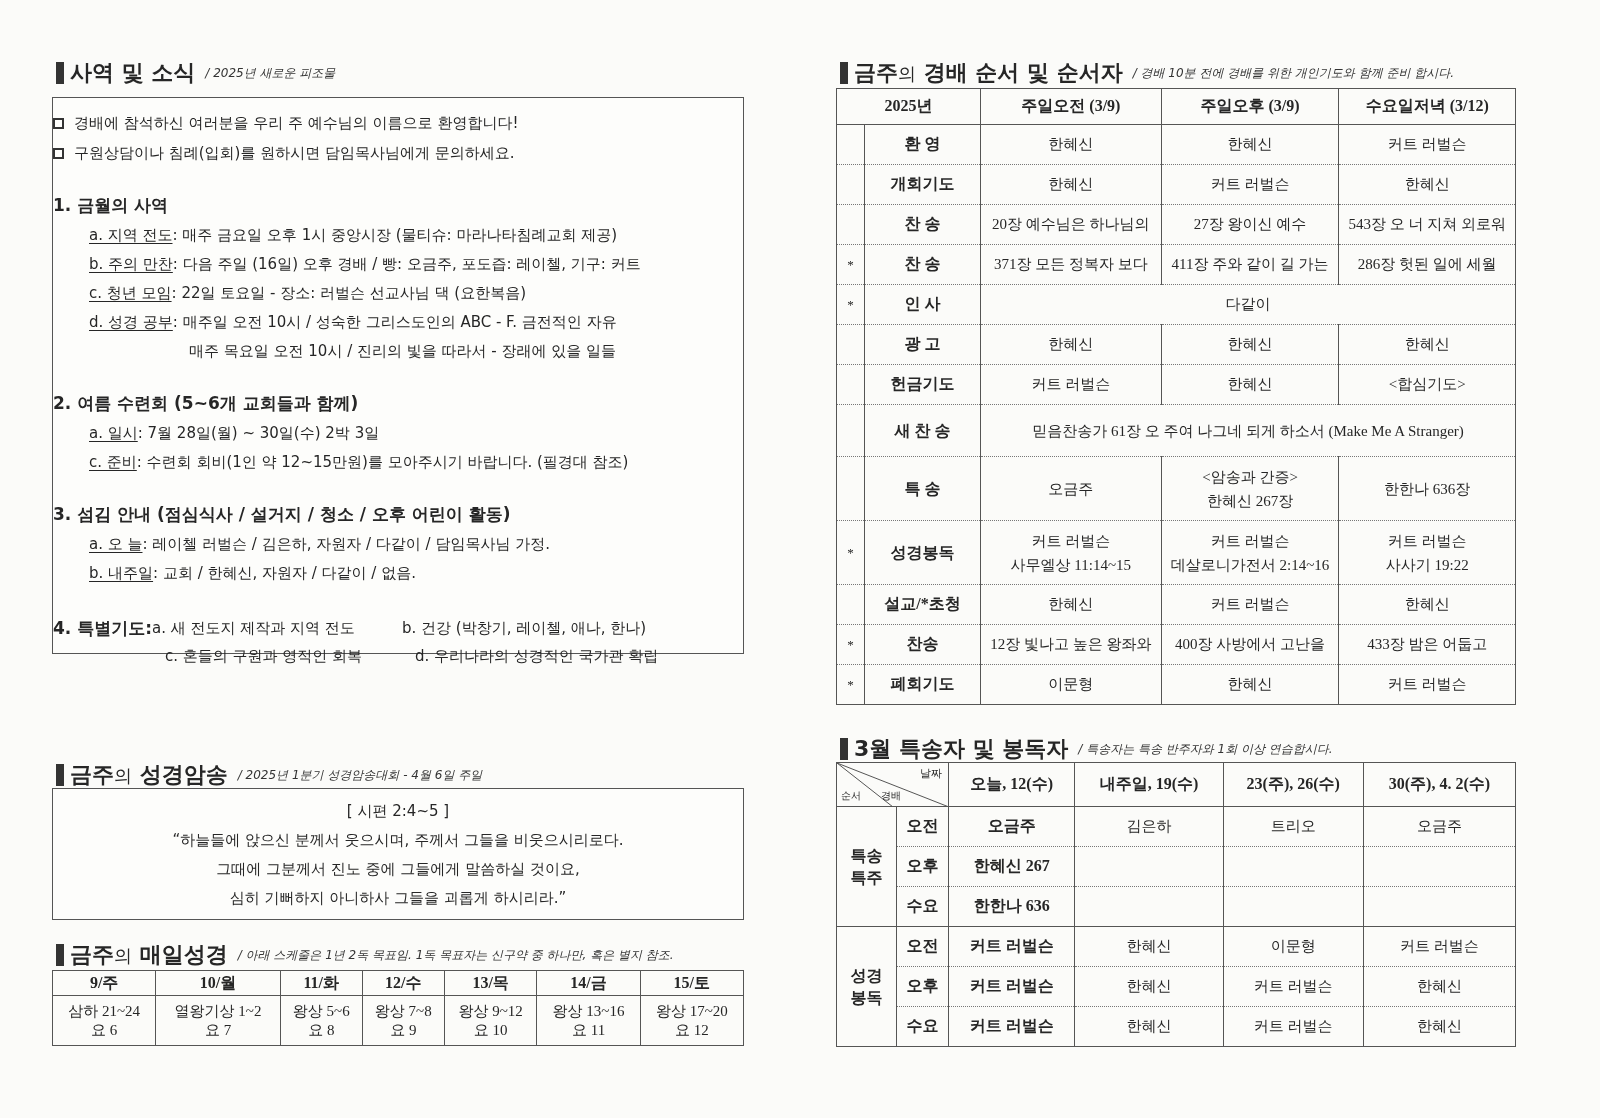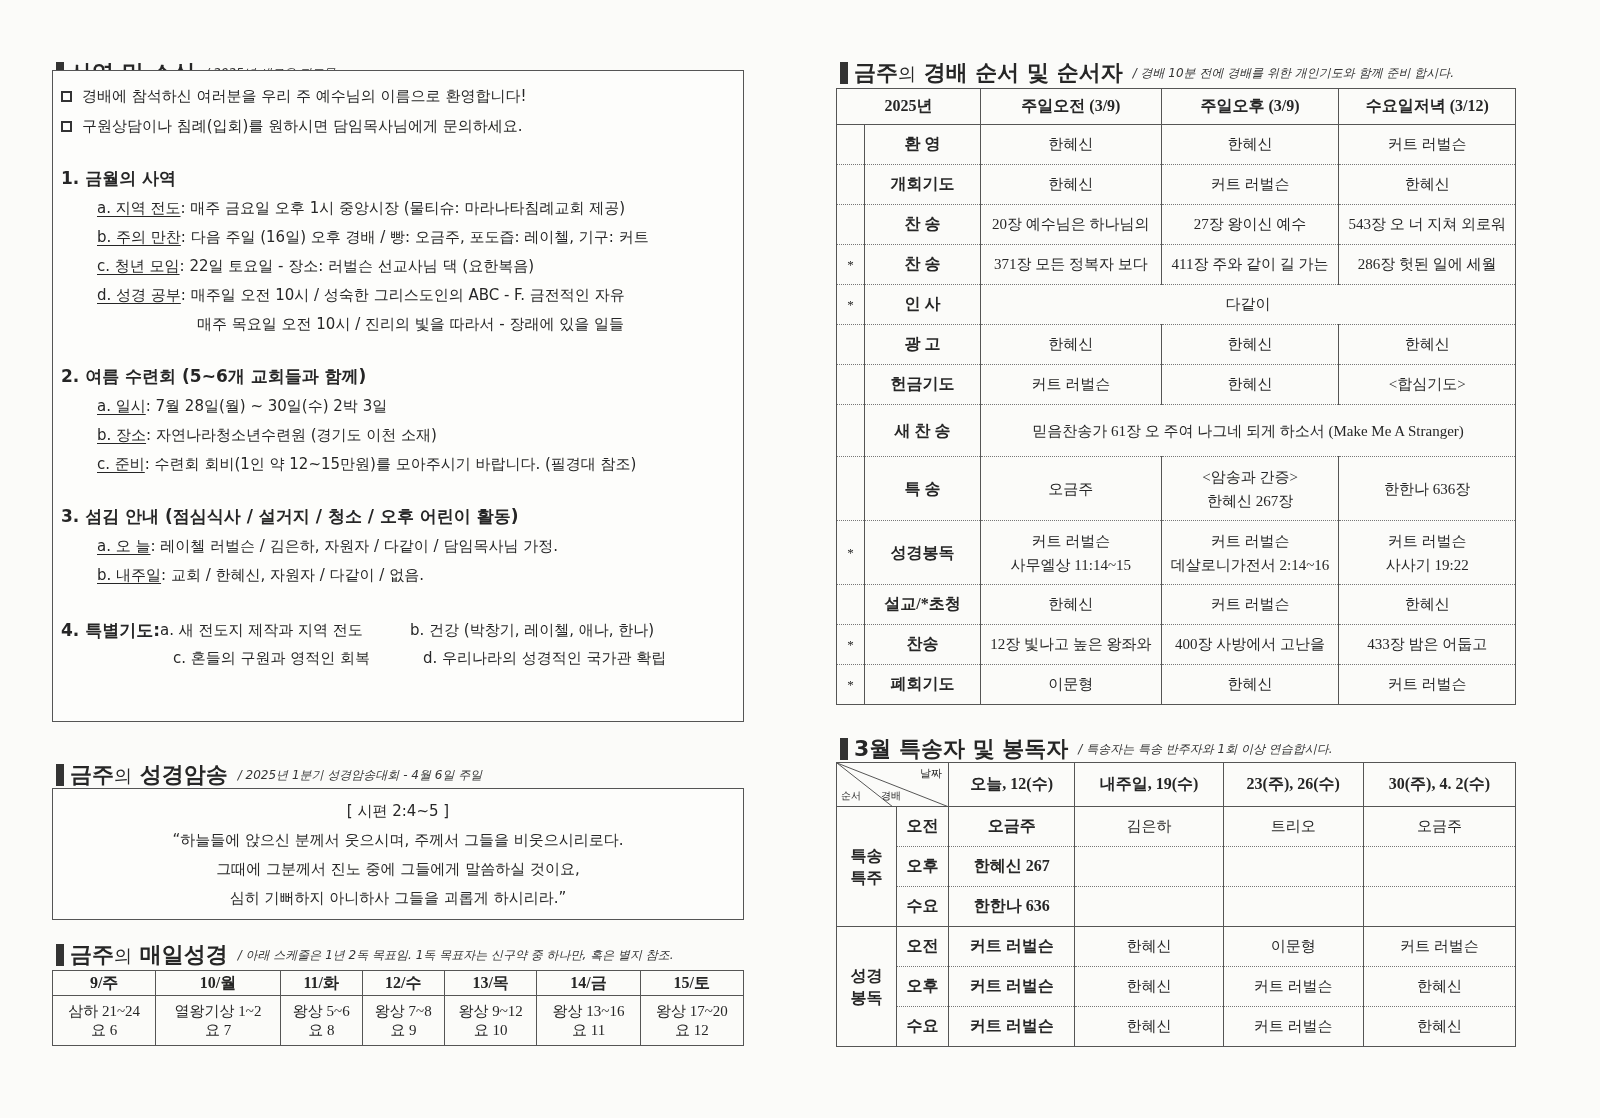--- a/index.html
+++ b/index.html
@@ -12,21 +12,21 @@
 
   .sec-title { display: flex; align-items: center; white-space: nowrap; }
   .sec-title .bar { display: inline-block; width: 8px; height: 22px; background: #333; margin-right: 6px; align-self: center; }
   .sec-title .main { font-size: 22px; font-weight: bold; letter-spacing: 0px; }
   .sec-title .main .thin { font-weight: normal; font-size: 18px; }
   .sec-title .sub { font-size: 12px; font-style: italic; margin-left: 10px; color: #333; }
 
   .box { border: 1.5px solid #555; background: #fdfdfb; }
 
   
-  .news { position: absolute; top: 70px; left: 0; width: 692px; height: 652px; padding: 10px 8px; font-size: 15px; }
+  .news { position: absolute; top: 97px; left: 0; width: 692px; height: 557px; padding: 10px 0; font-size: 15px; }
   .news .check { display: flex; align-items: center; height: 30px; }
   .news .check .sq { display: inline-block; width: 11px; height: 11px; border: 2px solid #333; margin-right: 10px; }
   .news h3 { font-size: 17px; font-weight: bold; margin-top: 26px; margin-bottom: 4px; }
   .news .item { margin-left: 36px; height: 29px; line-height: 29px; white-space: nowrap; }
   .news .item u { text-decoration: underline; text-underline-offset: 3px; }
   .news .cont { margin-left: 136px; height: 29px; line-height: 29px; white-space: nowrap; }
   .news .prayer { display: flex; white-space: nowrap; height: 28px; line-height: 28px; }
   .news .prayer b { font-size: 17px; }
 
   .verse { position: absolute; top: 788px; left: 0; width: 692px; height: 132px; text-align: center; font-size: 15px; padding-top: 8px; line-height: 29px; }
@@ -84,21 +84,20 @@
 
     <h3>1. 금월의 사역</h3>
     <div class="item"><u>a. 지역 전도</u><span>: 매주 금요일 오후 1시 중앙시장 (물티슈: 마라나타침례교회 제공)</span></div>
     <div class="item"><u>b. 주의 만찬</u><span>: 다음 주일 (16일) 오후 경배 / 빵: 오금주, 포도즙: 레이첼, 기구: 커트</span></div>
     <div class="item"><u>c. 청년 모임</u><span>: 22일 토요일 - 장소: 러벌슨 선교사님 댁 (요한복음)</span></div>
     <div class="item"><u>d. 성경 공부</u><span>: 매주일 오전 10시 / 성숙한 그리스도인의 ABC - F. 금전적인 자유</span></div>
     <div class="cont">매주 목요일 오전 10시 / 진리의 빛을 따라서 - 장래에 있을 일들</div>
 
     <h3>2. 여름 수련회 (5~6개 교회들과 함께)</h3>
     <div class="item"><u>a. 일시</u><span>: 7월 28일(월) ~ 30일(수) 2박 3일</span></div>
-    <div class="item"><u>b. 장소</u><span>: 자연나라청소년수련원 (경기도 이천 소재)</span></div>
     <div class="item"><u>c. 준비</u><span>: 수련회 회비(1인 약 12~15만원)를 모아주시기 바랍니다. (필경대 참조)</span></div>
 
     <h3>3. 섬김 안내 (점심식사 / 설거지 / 청소 / 오후 어린이 활동)</h3>
     <div class="item"><u>a. 오   늘</u><span>: 레이첼 러벌슨 / 김은하, 자원자 / 다같이 / 담임목사님 가정.</span></div>
     <div class="item"><u>b. 내주일</u><span>: 교회 / 한혜신, 자원자 / 다같이 / 없음.</span></div>
 
     <div style="height:26px"></div>
     <div class="prayer">
       <b>4. 특별기도:</b>
       <span style="margin-left:0; width:250px; display:inline-block;">a. 새 전도지 제작과 지역 전도</span>

